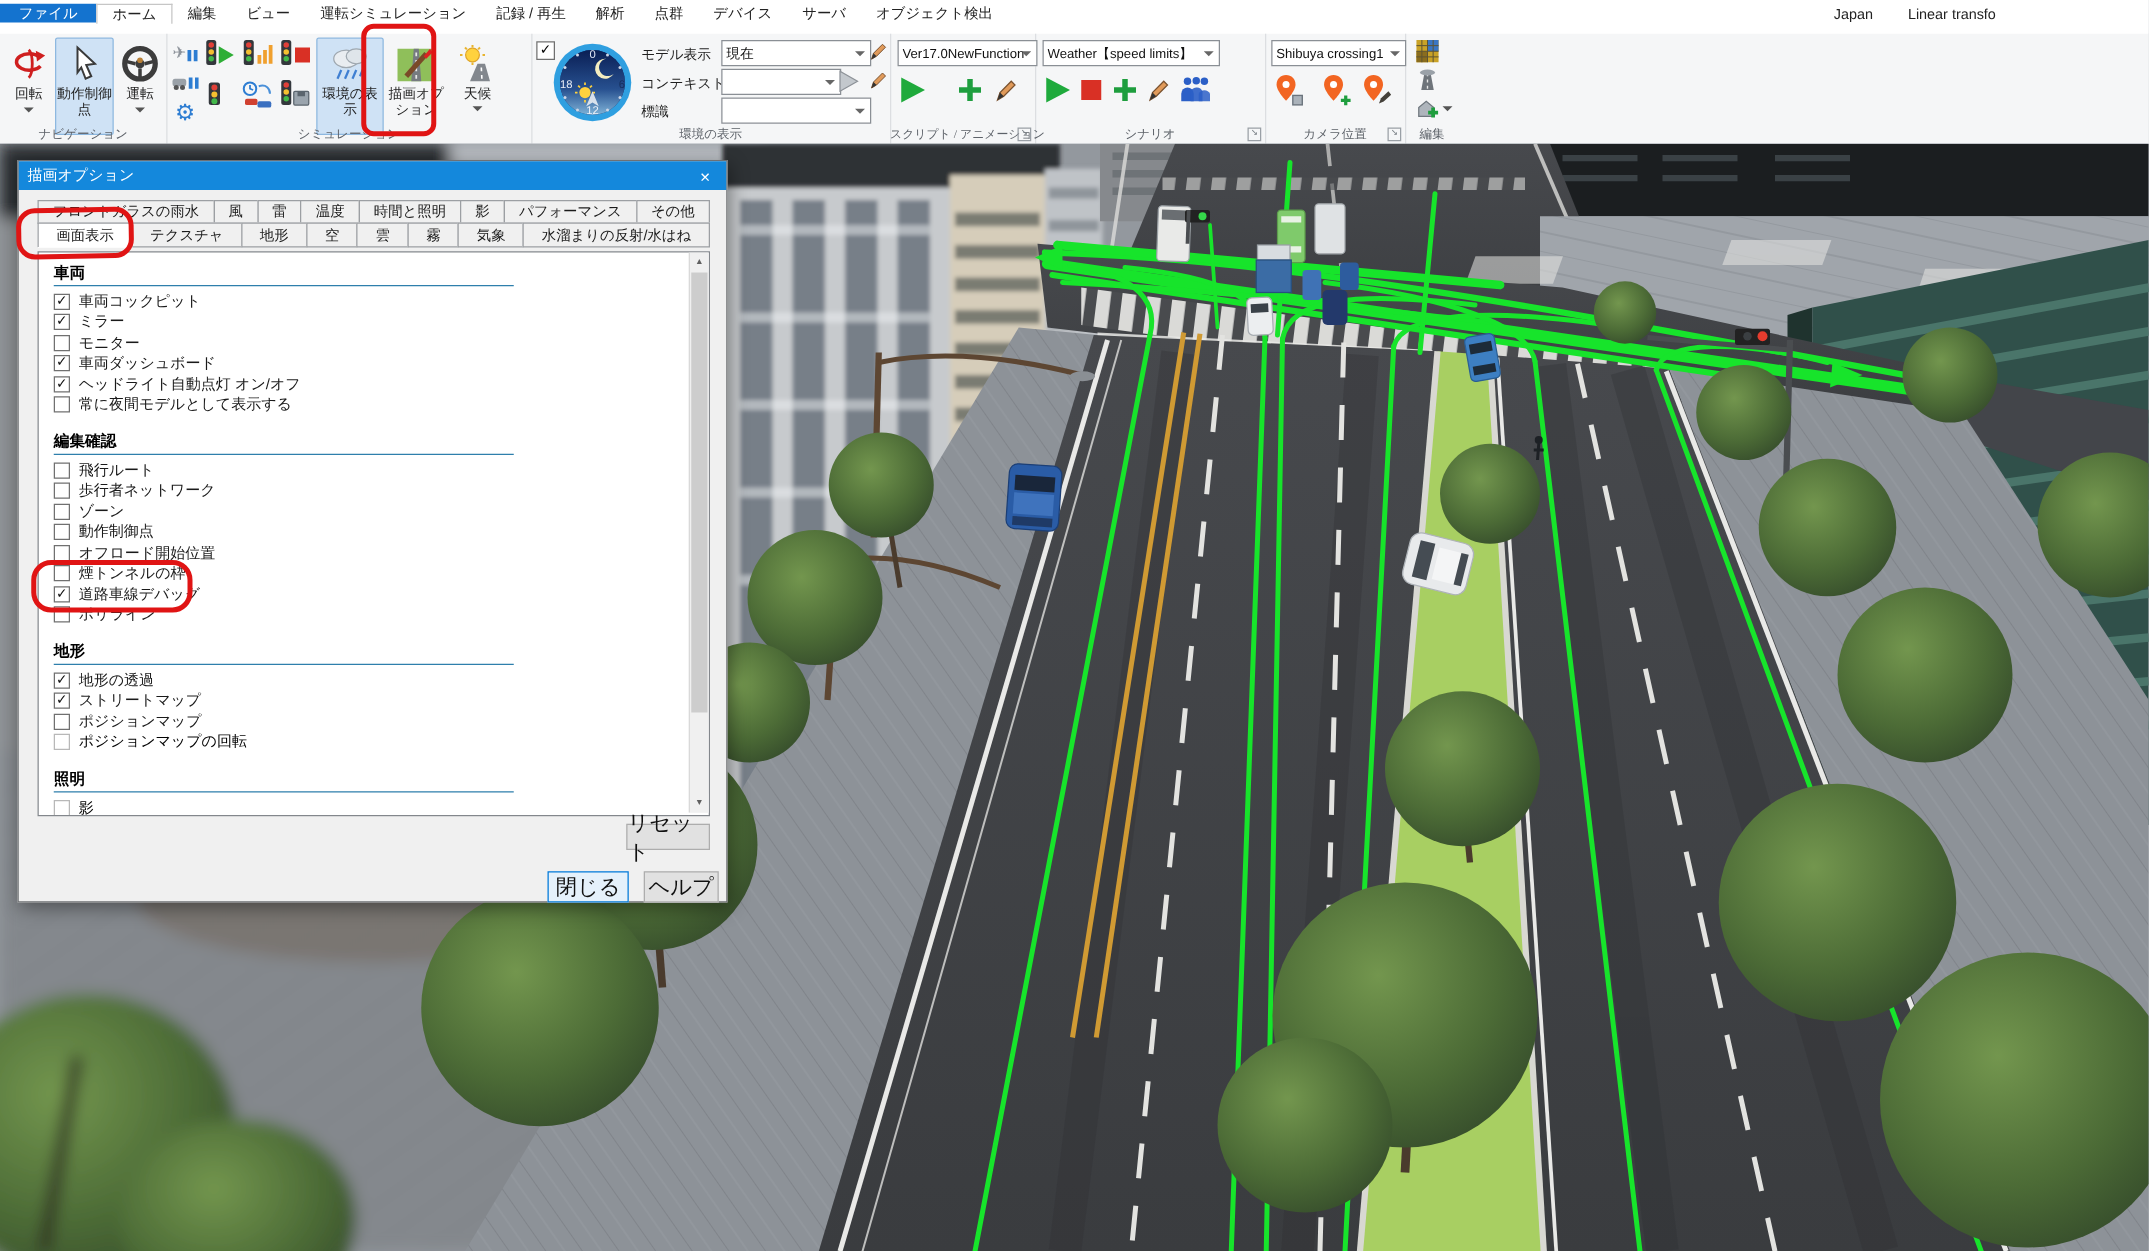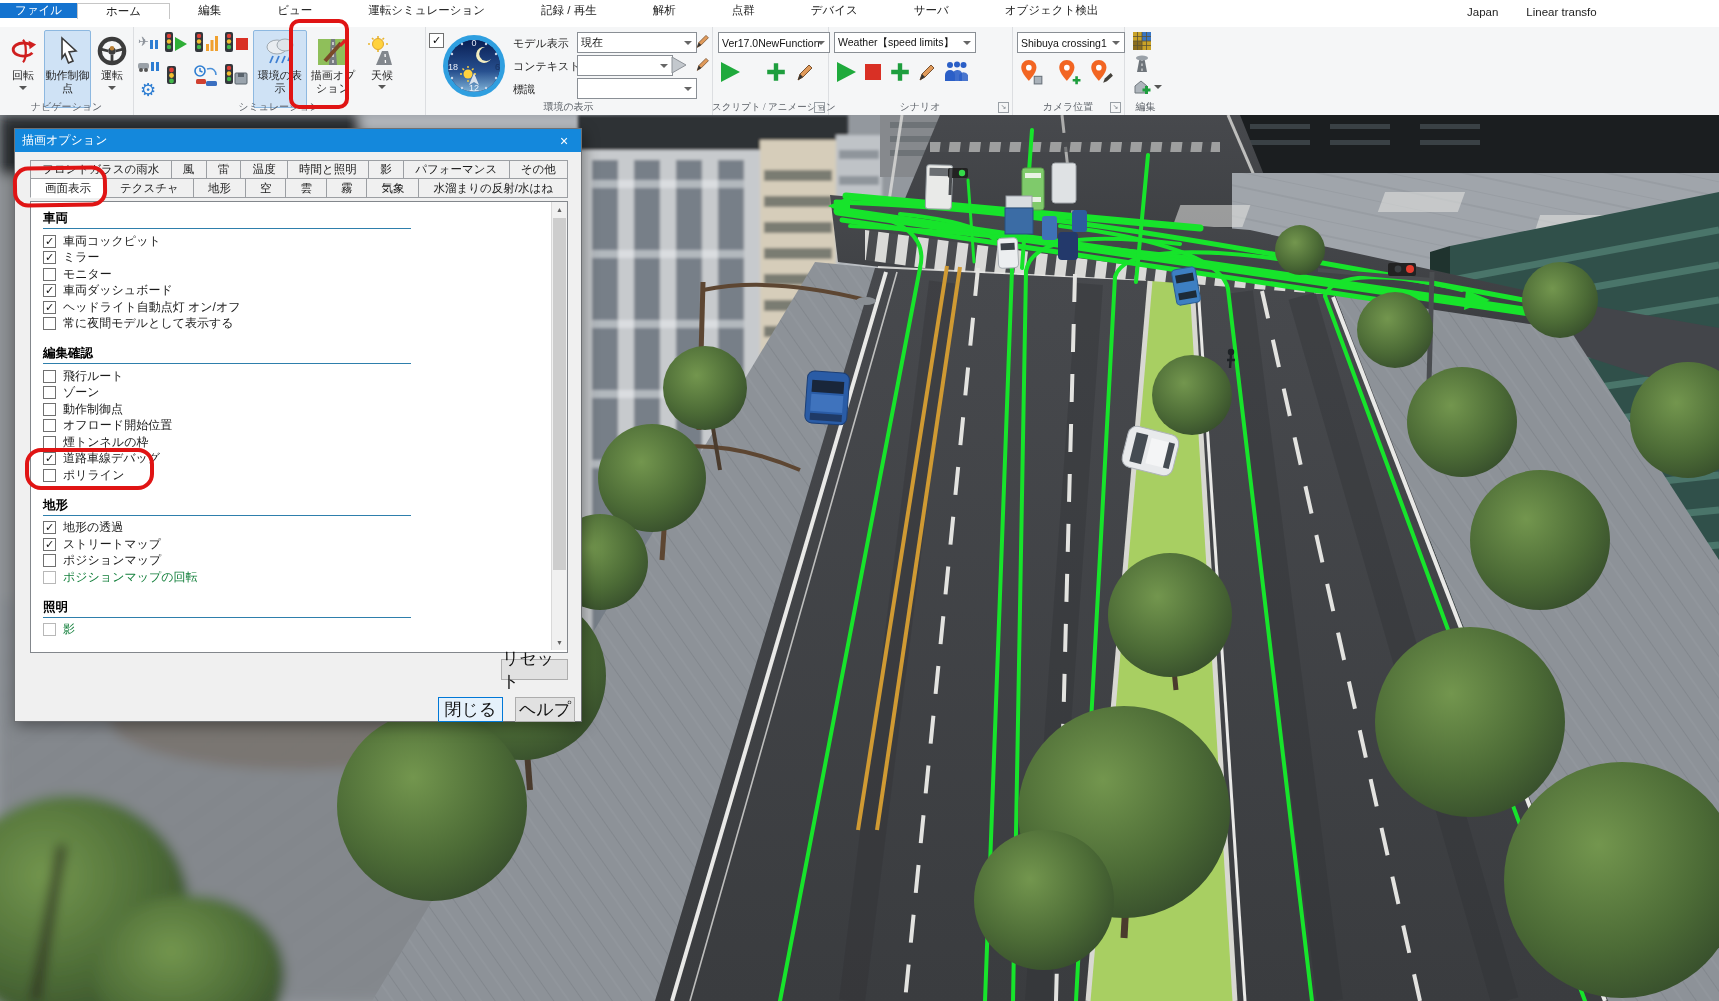--- a/index.html
+++ b/index.html
@@ -1,21 +1,21 @@
 <!DOCTYPE html>
 <html><head>
 <meta charset="utf-8">
 <style>
   html,body{margin:0;padding:0;}
   body{width:1719px;height:1001px;position:relative;overflow:hidden;background:#fff;
        font-family:"Liberation Sans","DejaVu Sans",sans-serif;-webkit-font-smoothing:antialiased;}
   
   .menubar{position:absolute;left:0;top:0;width:1719px;height:27px;background:#fff;display:flex;align-items:flex-end;}
   .mtabs{display:flex;height:24px;align-items:flex-start;}
-  .mtab{font-size:11.5px;color:#222;padding:0 28px;display:flex;align-items:center;white-space:nowrap;cursor:default;}
+  .mtab{font-size:11.5px;color:#222;padding:0 12px;display:flex;align-items:center;white-space:nowrap;cursor:default;}
   .mtab.file{background:#1473cf;color:#fff;padding:0 15px;}
   .mtab.sel{background:#fff;border:1px solid #c6c6c6;border-bottom:none;}
   .menu-right{position:absolute;right:0;top:0;width:252px;height:24px;overflow:hidden;display:flex;gap:28px;
               align-items:center;font-size:11.5px;color:#222;white-space:nowrap;padding-left:4px;}
   
   .ribbon{position:absolute;left:0;top:27px;width:1719px;height:88px;background:#f5f6f7;border-bottom:1px solid #d4d7da;}
   .rgroup{position:absolute;top:0;height:88px;border-right:1px solid #dcdee1;}
   .glabel{position:absolute;bottom:1px;left:0;right:0;text-align:center;font-size:10px;color:#5d6269;white-space:nowrap;font-family:Liberation Serif, serif;}
   .gexp{position:absolute;bottom:2px;right:3px;width:9px;height:9px;border:1px solid #9aa0a6;color:#7a8086;
         font-size:7px;line-height:8px;text-align:center;}
@@ -47,21 +47,21 @@
   .dtab.dsel{background:#fff;position:relative;z-index:2;border-bottom-color:#fff;}
   .dlg-panel{position:absolute;left:15px;top:72px;width:536px;height:450px;background:#fff;border:1px solid #83878c;
              overflow:hidden;}
   .panel-inner{position:absolute;left:0;top:0;right:16px;bottom:0;padding:8px 0 0 12px;}
   .sec-title{font-weight:bold;font-size:12.5px;color:#000;}
   .sec-line{width:368px;border-bottom:1px solid #2e7fac;margin:1px 0 4px 0;}
   .section{margin-bottom:13px;}
   .item{display:flex;align-items:center;height:16.5px;font-size:12px;color:#1a1a1a;gap:7px;}
   .cb{width:11px;height:11px;border:1px solid #707070;background:#fff;font-size:11px;line-height:10px;
       text-align:center;color:#111;flex:none;}
-  .item.dis{color:#15803d;}
+  .item.dis{color:#000000;}
   .item.dis .cb{border-color:#b8b8b8;color:#b0b0b0;}
   .dscroll{position:absolute;right:0;top:0;width:15px;height:448px;background:#f0f0f0;border-left:1px solid #d9d9d9;}
   .sarrow{position:absolute;left:0;width:15px;height:15px;background:#f0f0f0;color:#606060;font-size:7px;
           display:flex;align-items:center;justify-content:center;}
   .sthumb{position:absolute;left:1px;top:16px;width:13px;height:352px;background:#cdcdcd;}
   .dbtn{position:absolute;background:#e1e1e1;border:1px solid #adadad;font-size:17px;color:#111;
         display:flex;align-items:center;justify-content:center;}
   .dbtn.focus{border:1px solid #0078d7;background:#e5f1fb;}
   
   .ring{position:absolute;border:4px solid #e01414;border-radius:12px;z-index:30;pointer-events:none;}
@@ -820,20 +820,24 @@
         </div>
         <div class="section">
           <div class="sec-title">編集確認</div>
           <div class="sec-line"></div>
           <div class="item">
             <span class="cb"></span>
             <span>飛行ルート</span>
           </div>
           <div class="item">
             <span class="cb"></span>
+            <span>歩行者ネットワーク</span>
+          </div>
+          <div class="item">
+            <span class="cb"></span>
             <span>ゾーン</span>
           </div>
           <div class="item">
             <span class="cb"></span>
             <span>動作制御点</span>
           </div>
           <div class="item">
             <span class="cb"></span>
             <span>オフロード開始位置</span>
           </div>

